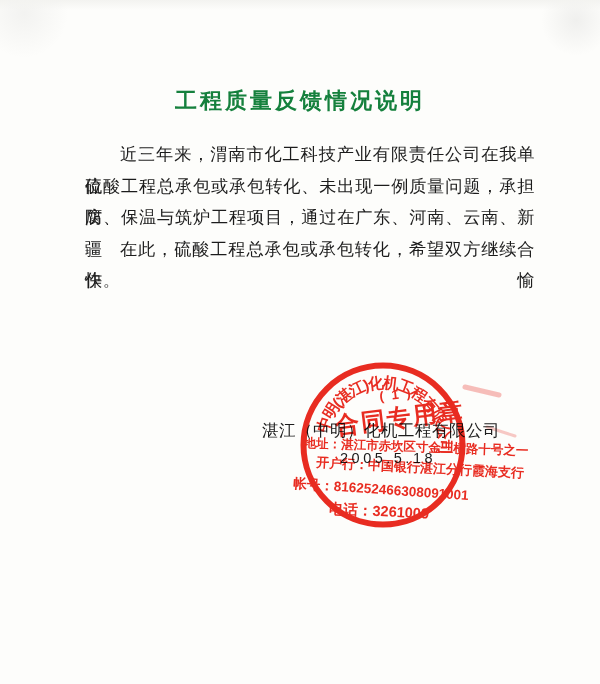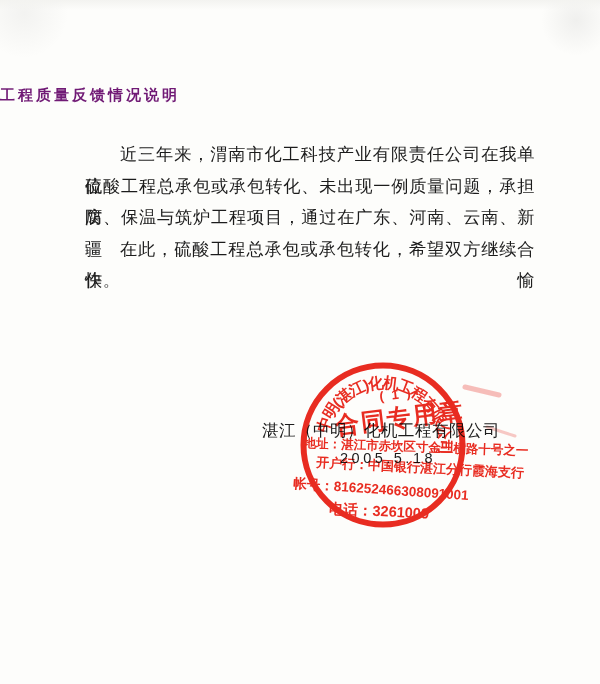--- a/index.html
+++ b/index.html
@@ -13,25 +13,26 @@
     overflow: hidden;
     position: relative;
     font-family: "Liberation Serif", "DejaVu Serif", serif;
     color: #1c1c1c;
   }
   .page { position: absolute; inset: 0; }
 
   .doc-title {
     position: absolute;
     top: 86px; left: 0; right: 0;
+    text-align: center;
     font-family: "Liberation Sans", "DejaVu Sans", sans-serif;
     font-weight: 700;
-    font-size: 15px;
+    font-size: 22px;
     letter-spacing: 3px;
-    color: #701a75;
+    color: #15803d;
   }
 
   .content {
     position: absolute;
     top: 139px; left: 85px;
     width: 450px;
     font-size: 17.2px;
     letter-spacing: 0.5px;
   }
   .line {

